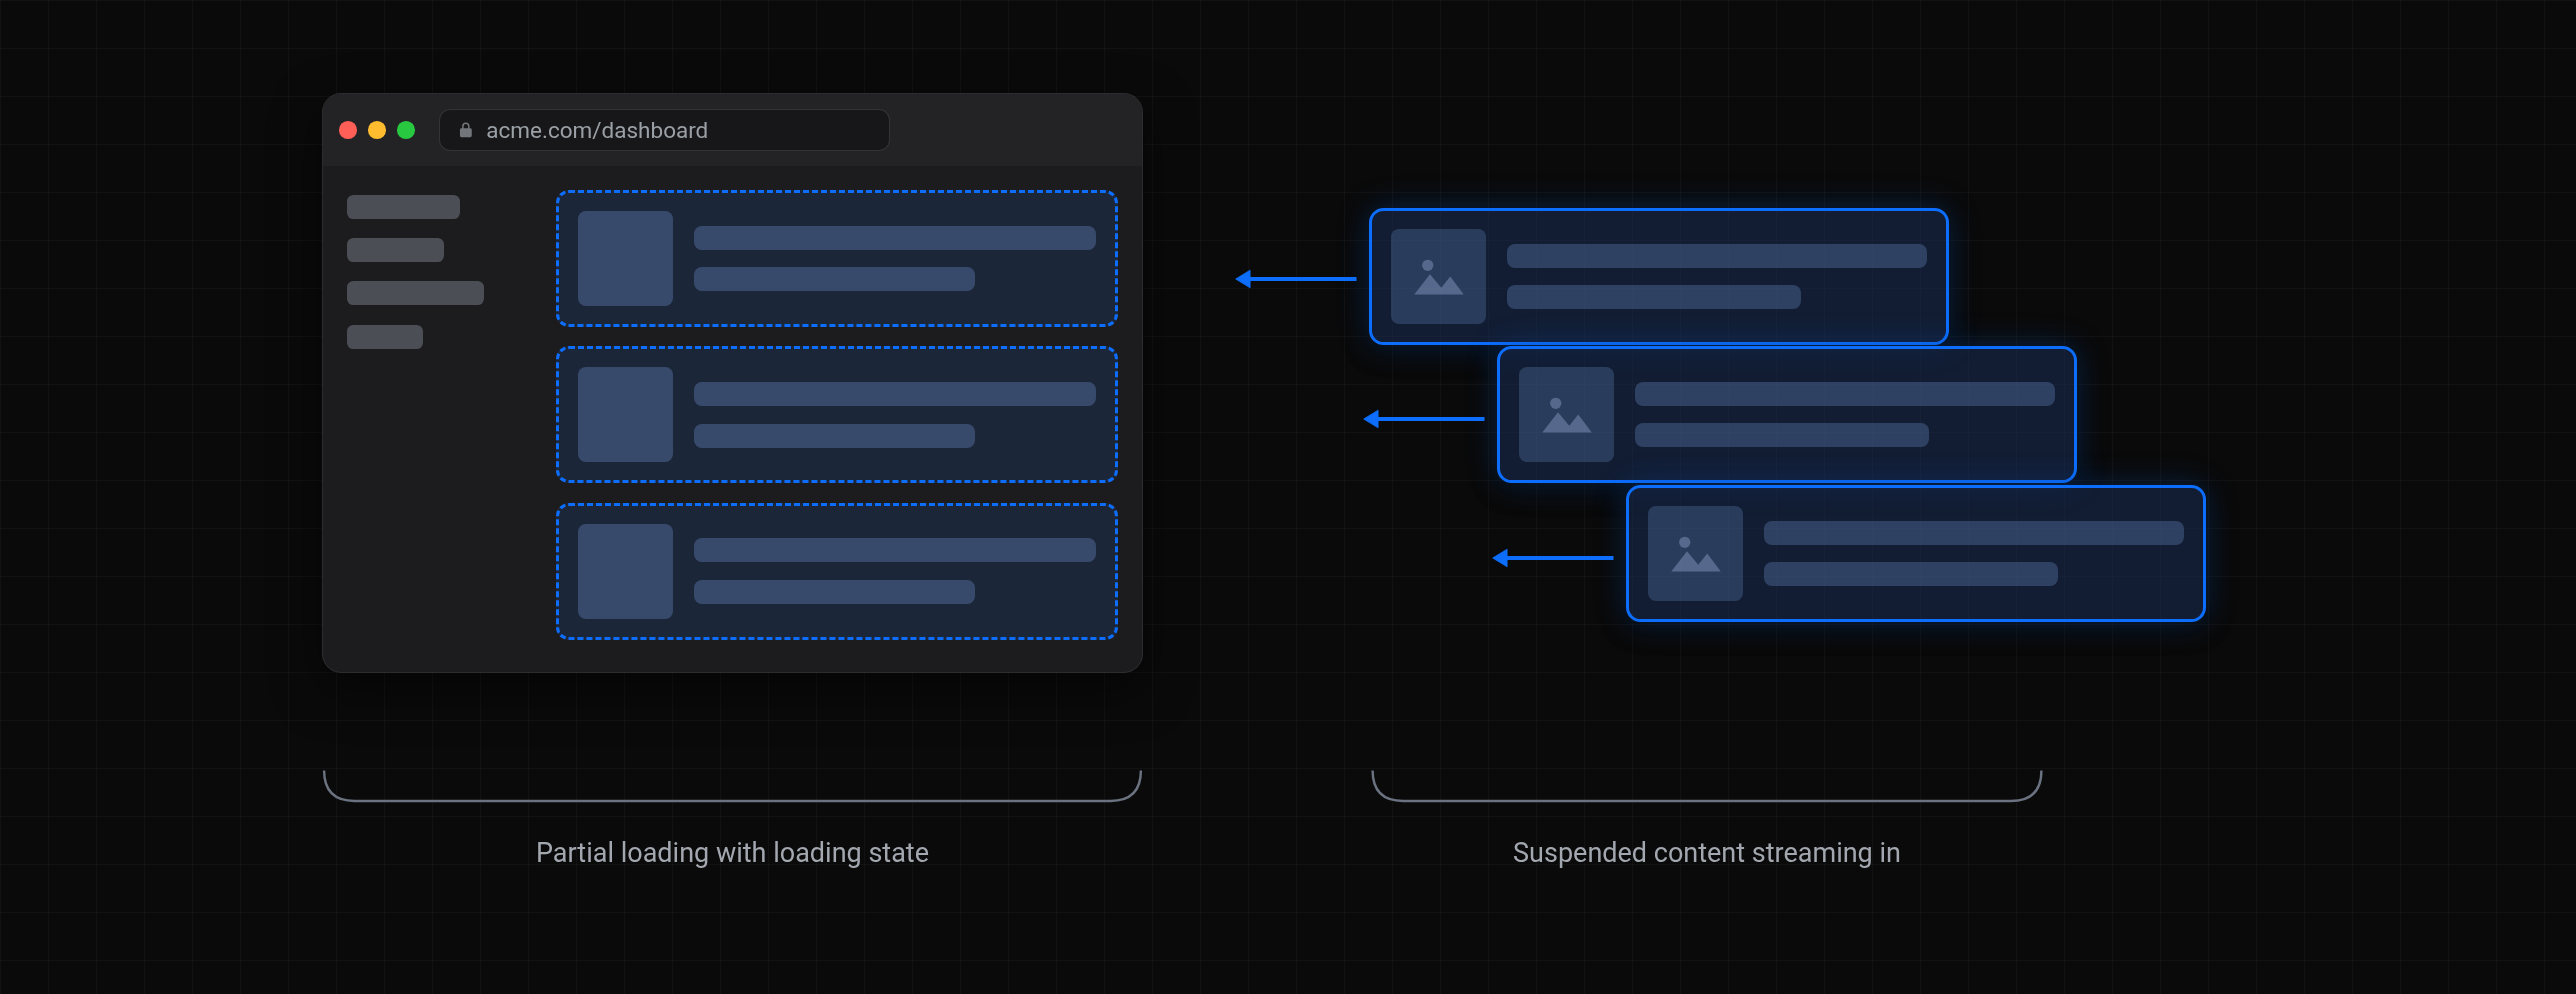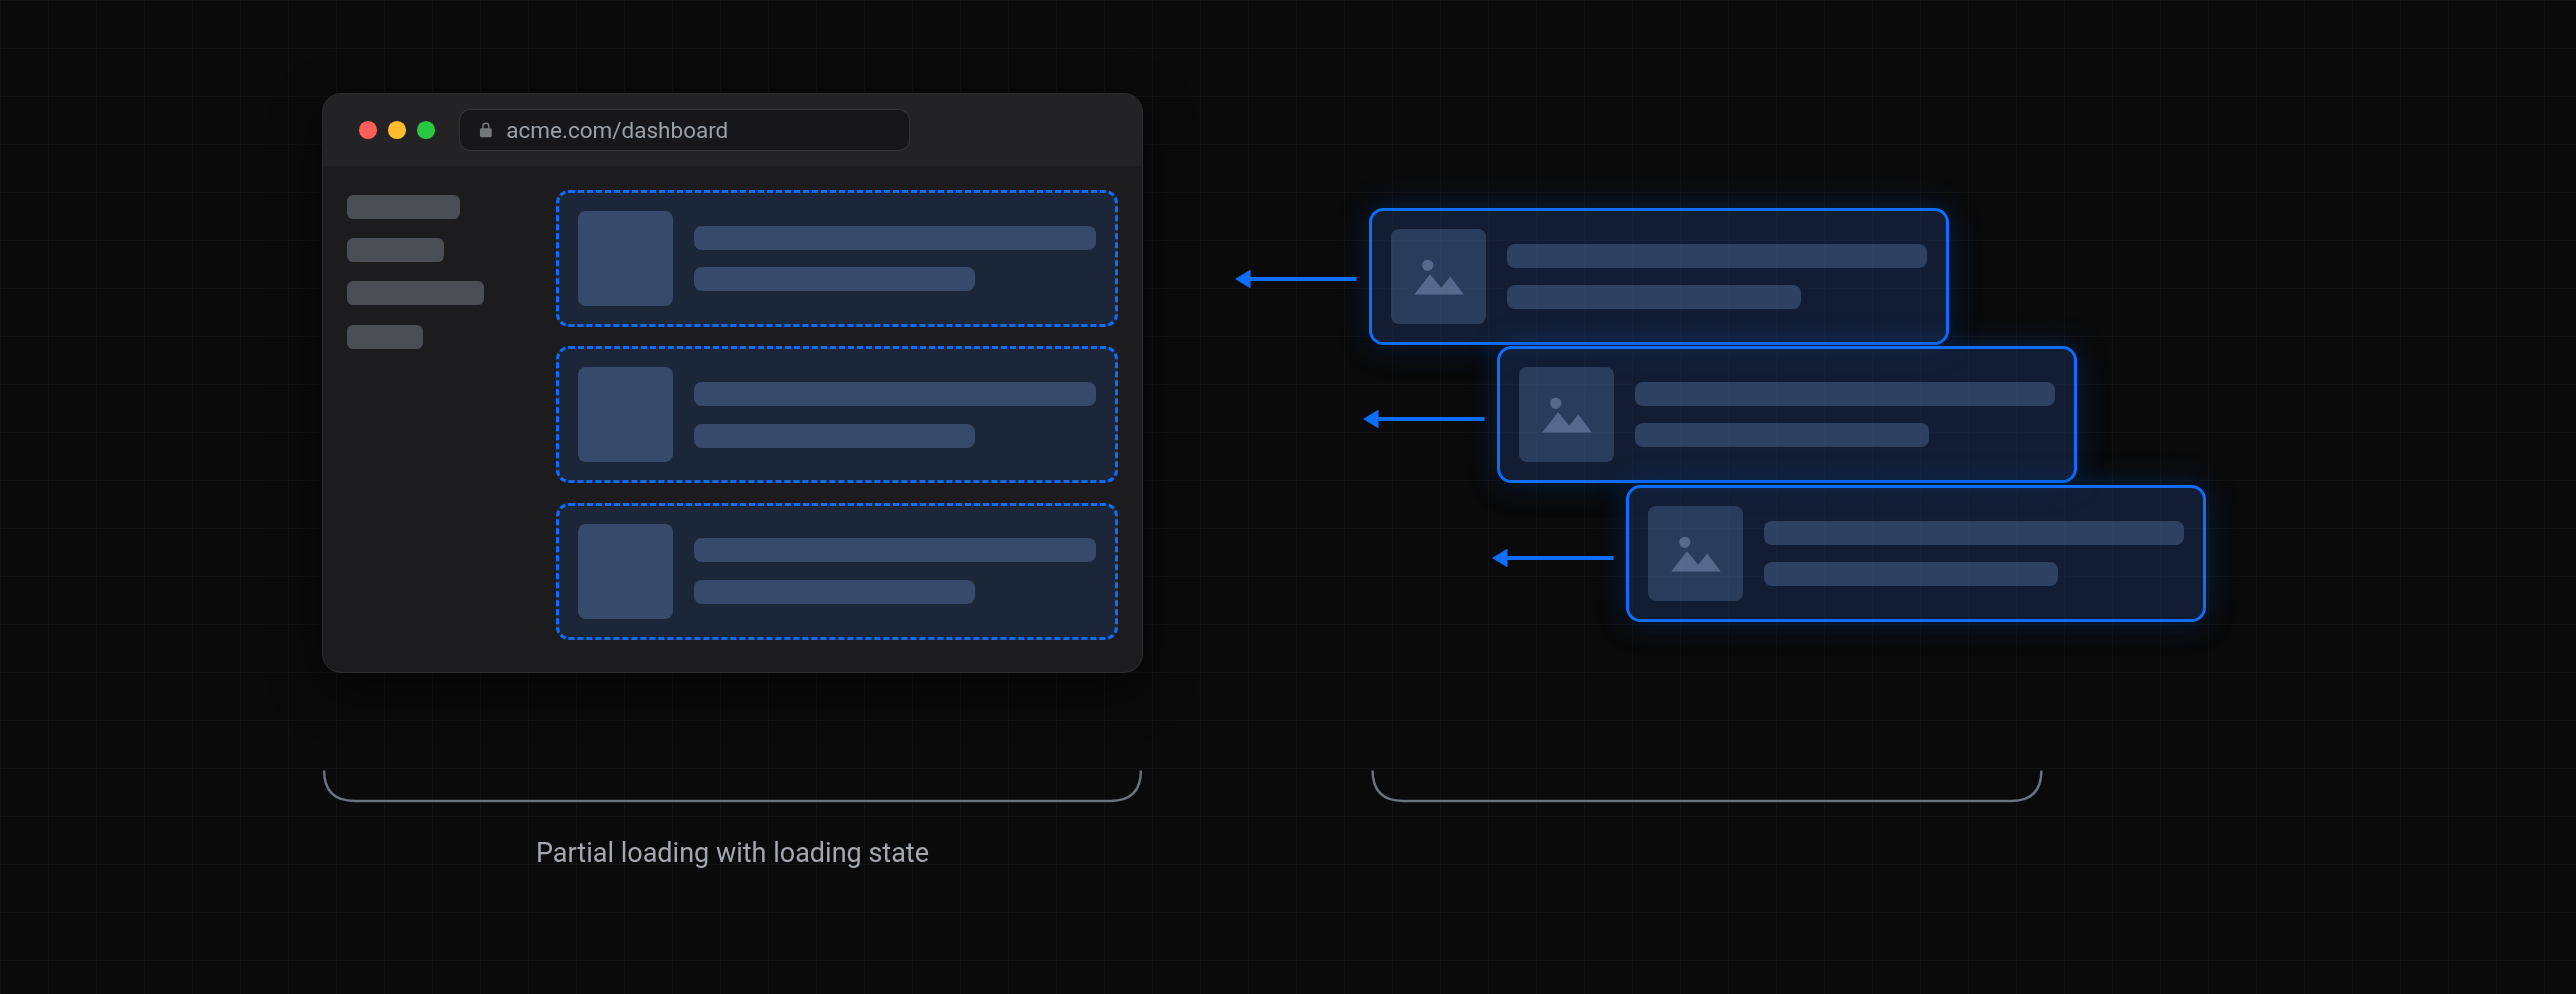--- a/index.html
+++ b/index.html
@@ -37,21 +37,21 @@
     border-radius: 19.3px;
     box-shadow: 0 16px 48px rgba(0,0,0,0.5);
     display: flex;
     flex-direction: column;
     overflow: hidden;
   }
   .chrome {
     height: 72px;
     display: flex;
     align-items: center;
-    padding: 0 36px;
+    padding: 0 16px;
     gap: 24px;
     background: rgba(38,38,40,0.7);
   }
   .traffic {
     display: flex;
     gap: 11.3px;
   }
   .dot {
     width: 17.7px; height: 17.7px; border-radius: 50%;
   }
@@ -307,15 +307,16 @@
   </svg>
 
   <svg class="bracket" style="left:320px; top:769px;" width="825" height="36" viewBox="0 0 1025 45">
     <path d="M2 2 Q2 40 40 40 L985 40 Q1023 40 1023 2"></path>
   </svg>
   <svg class="bracket" style="left:1369px; top:769px;" width="676" height="36" viewBox="0 0 840 45">
     <path d="M2 2 Q2 40 40 40 L800 40 Q838 40 838 2"></path>
   </svg>
 
   <div class="caption" style="left:322px; top:837px; width:821px;">Partial loading with loading state</div>
+  <div class="caption" style="left:1369px; top:837px; width:676px;">Suspended content streaming in</div>
 
 </div>
 
 
 </body></html>

